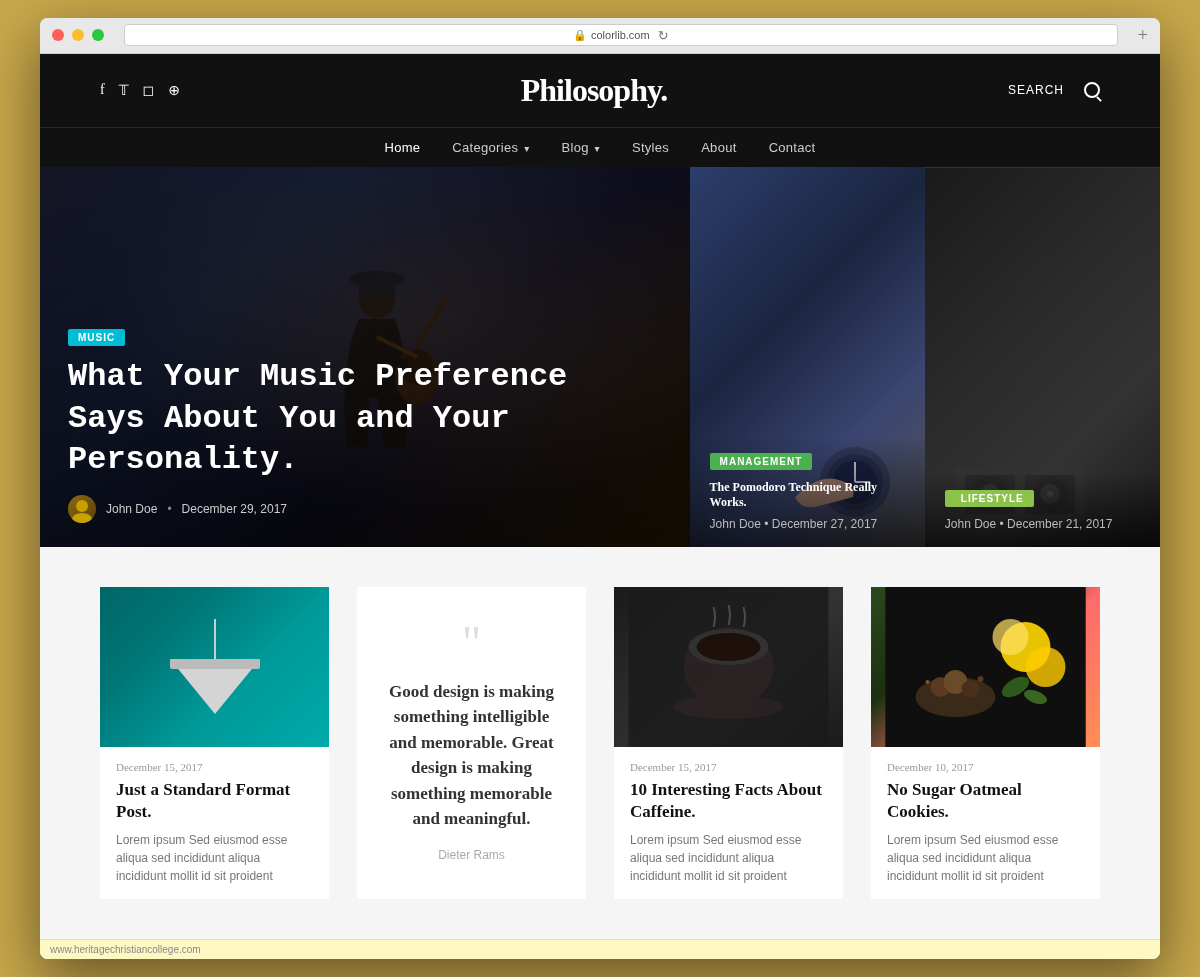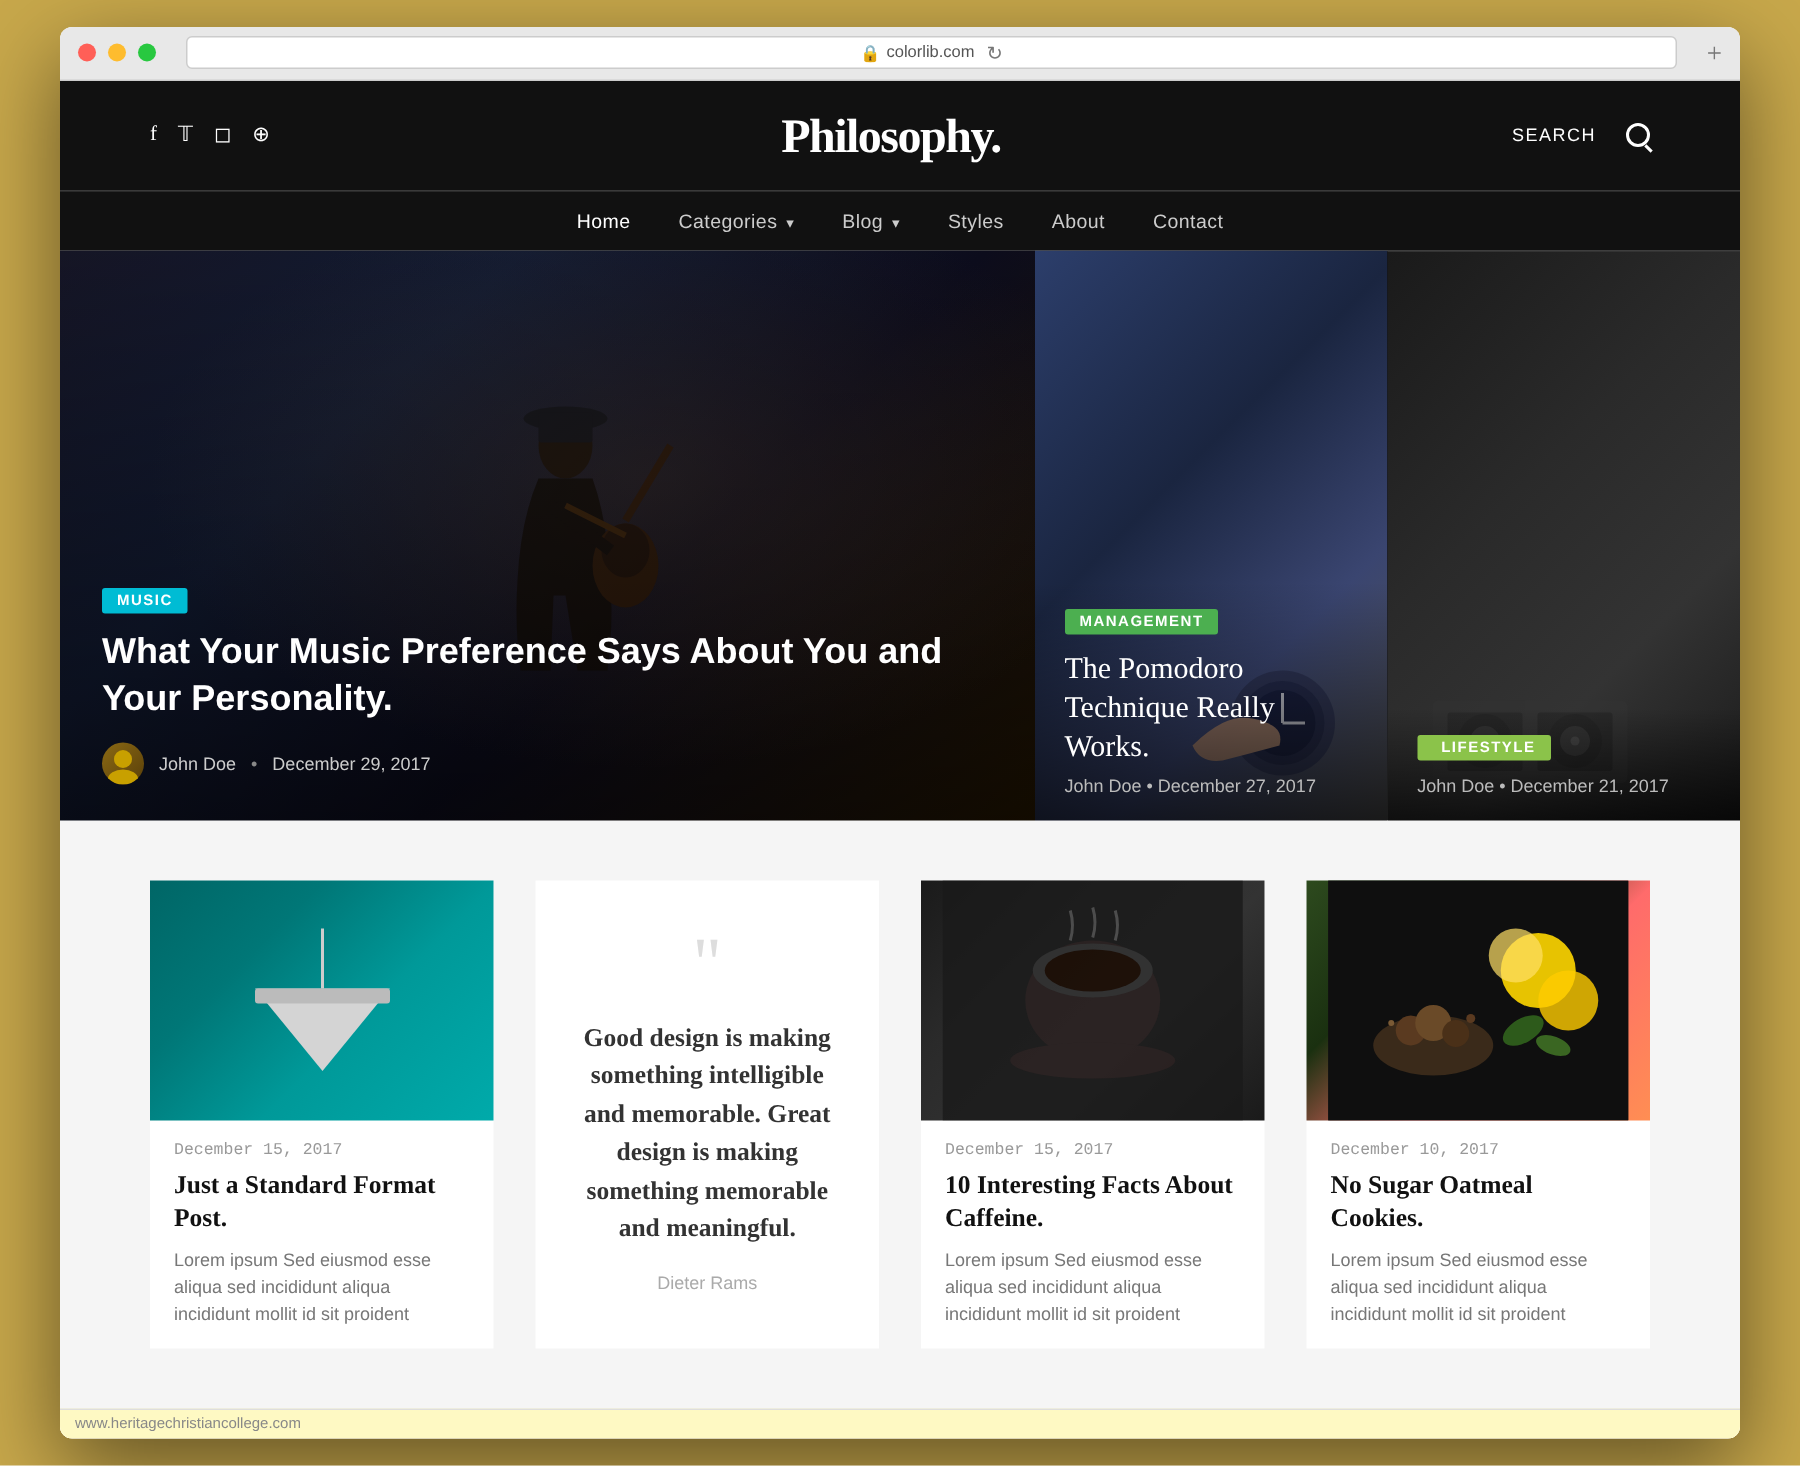--- a/index.html
+++ b/index.html
@@ -179,25 +179,25 @@
       text-transform: uppercase;
       font-family: Arial, sans-serif;
       border-radius: 2px;
       margin-bottom: 10px;
     }
     .tag-music { background: #00bcd4; color: #fff; }
     .tag-management { background: #4caf50; color: #fff; }
     .tag-lifestyle { background: #8bc34a; color: #fff; padding-left: 16px; }
     .hero-title {
       color: #fff;
-      font-size: 24px;
+      font-size: 32px;
       font-weight: 700;
       line-height: 1.3;
       margin-bottom: 14px;
-      font-family: Liberation Sans, sans-serif;
+      font-family: Liberation Mono, monospace;
     }
     .hero-meta {
       display: flex;
       align-items: center;
       gap: 10px;
       color: #ccc;
       font-family: Arial, sans-serif;
       font-size: 12px;
     }
     .author-avatar {
@@ -231,22 +231,22 @@
       background: linear-gradient(135deg, #1a1a1a 0%, #2a2a2a 40%, #333 70%, #1a1a1a 100%);
     }
     .hero-card-overlay {
       position: absolute;
       bottom: 0; left: 0; right: 0;
       padding: 16px 20px;
       background: linear-gradient(to top, rgba(0,0,0,0.7) 0%, transparent 100%);
     }
     .hero-card-title {
       color: #fff;
-      font-size: 20px;
-      font-weight: 400;
+      font-size: 12px;
+      font-weight: 700;
       line-height: 1.3;
       margin-bottom: 6px;
       font-family: Georgia, serif;
     }
     .hero-card-meta {
       color: #bbb;
       font-family: Arial, sans-serif;
       font-size: 12px;
     }
     .hero-card + .hero-card {
@@ -299,21 +299,21 @@
       top: -55px; left: -45px;
       width: 90px; height: 10px;
       background: #bbb;
       border-radius: 2px;
     }
 
     .post-card-body {
       padding: 14px 16px;
     }
     .post-date {
-      font-family: Liberation Mono, monospace;
+      font-family: Liberation Serif, serif;
       font-size: 11px;
       color: #999;
       margin-bottom: 6px;
     }
     .post-title {
       font-size: 17px;
       font-weight: 700;
       color: #111;
       font-family: Georgia, serif;
       line-height: 1.3;

